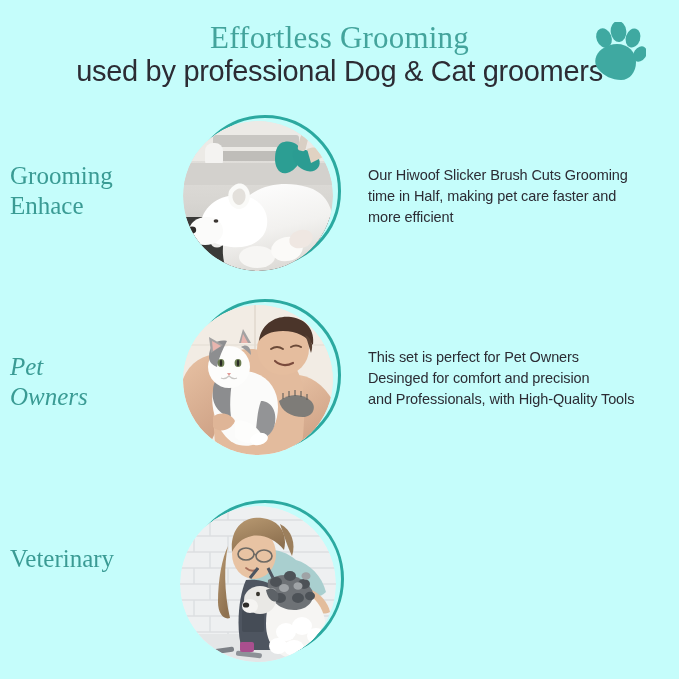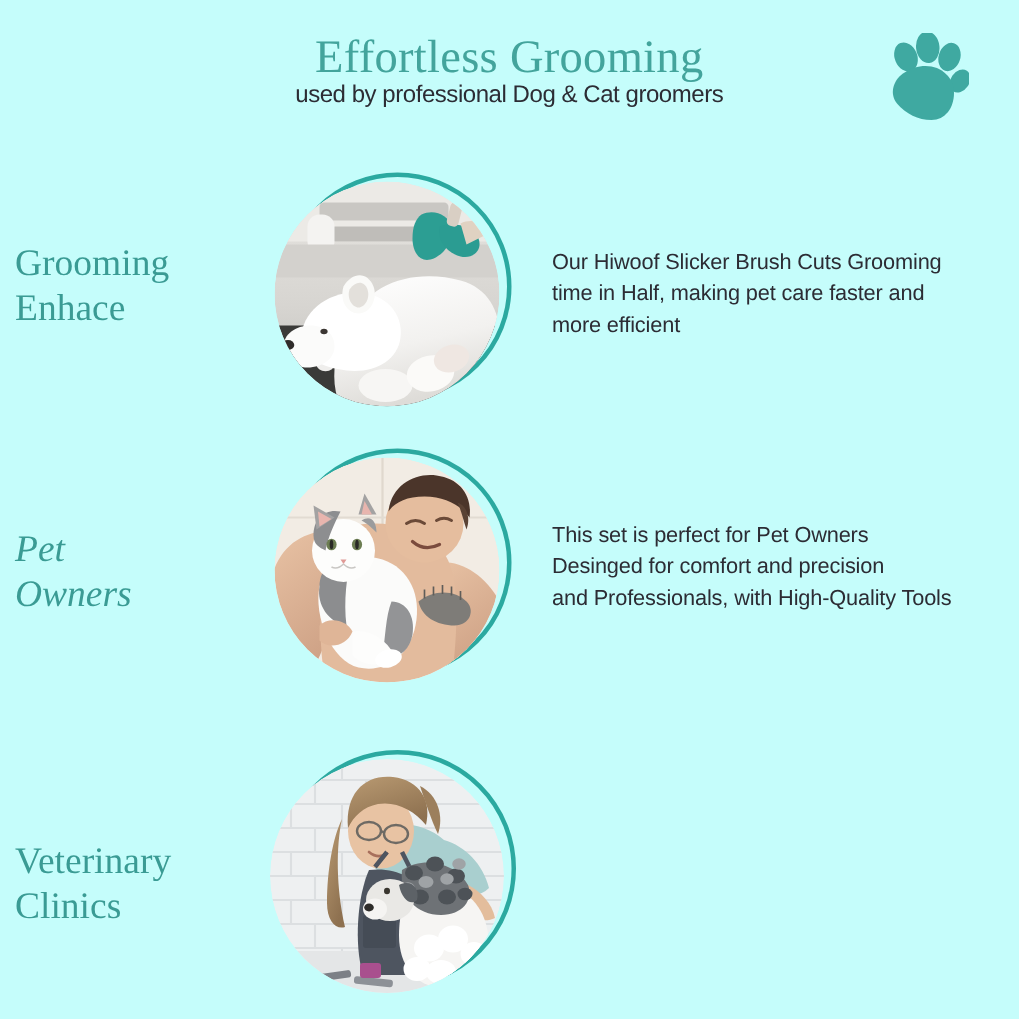--- a/index.html
+++ b/index.html
@@ -26,21 +26,21 @@
     font-size:31px;
     font-weight:400;
     color:#43a49c;
     letter-spacing:0.2px;
   }
   .subtitle {
     position:absolute;
     top:55px; left:0; width:679px;
     text-align:center;
     font-family:"Liberation Sans", sans-serif;
-    font-size:16px;
+    font-size:29px;
     font-weight:400;
     color:#2c2c34;
     letter-spacing:-0.3px;
   }
   .paw {
     position:absolute;
     left:590px; top:22px;
     width:56px; height:62px;
   }
 
@@ -59,21 +59,21 @@
     left:10px;
     width:180px;
     text-align:left;
     font-family:"Liberation Serif", serif;
     font-size:25px;
     line-height:1.18;
     color:#3a9b94;
   }
   .row-1 .cat-label { top:66px; }
   .row-2 .cat-label { top:67px;font-style:italic; }
-  .row-3 .cat-label { top:66px;margin-top:16px; }
+  .row-3 .cat-label { top:66px; }
 
   
   .photo-wrap {
     position:absolute;
     width:168px; height:168px;
   }
   .row-1 .photo-wrap { left:178px; top:18px; }
   .row-2 .photo-wrap { left:178px; top:12px; }
   .row-3 .photo-wrap { left:176px; top:20px; }
 
@@ -287,21 +287,20 @@
   <div class="desc">
     <div>This set is perfect for Pet Owners</div>
     <div>Desinged for comfort and precision</div>
     <div>and Professionals, with High-Quality Tools</div>
   </div>
 </div>
 
 <div class="row row-3">
   <div class="cat-label">
     <div>Veterinary</div>
-    <div>Clinics</div>
   </div>
 
   <div class="photo-wrap">
     <div class="ring"></div>
     <div class="photo">
       <svg viewBox="0 0 156 156">
         <defs>
           <clipPath id="c3">
               <circle cx="78" cy="78" r="78"></circle>
             </clipPath>

